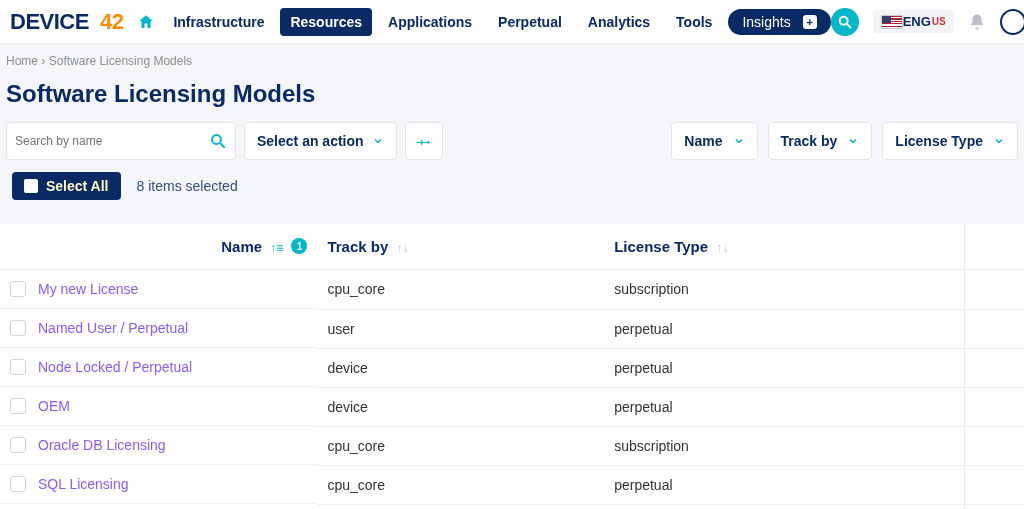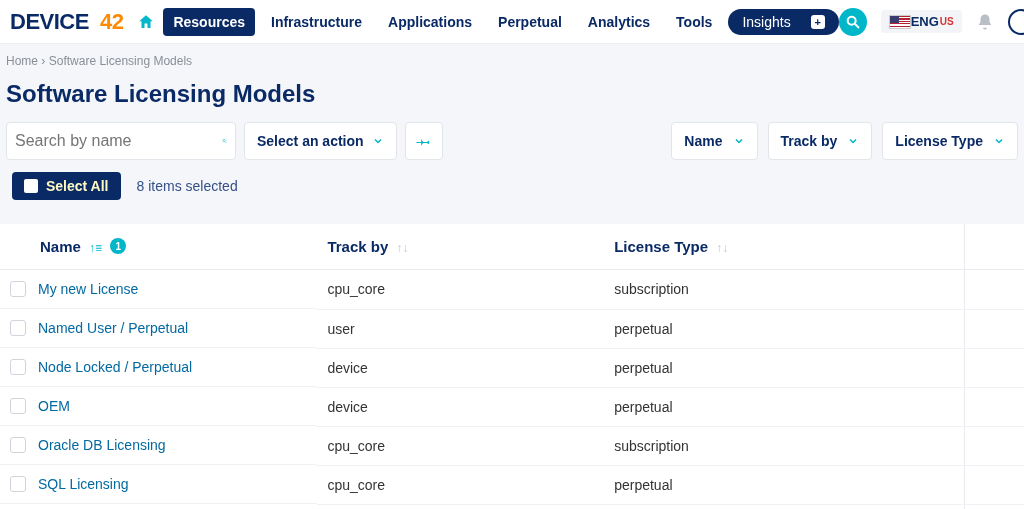--- a/index.html
+++ b/index.html
@@ -5,82 +5,82 @@
   * { box-sizing: border-box; margin: 0; padding: 0; }
   body { font-family: "Segoe UI", Arial, sans-serif; font-size: 14px; color: #222; background: #fff; width: 1024px; overflow-x: hidden; }
   
   .topnav { display: flex; align-items: center; height: 44px; padding: 0 10px; border-bottom: 1px solid #eee; }
   .logo { font-weight: 700; font-size: 22px; letter-spacing: -0.5px; color: #0a2a66; display: flex; align-items: center; }
   .logo .d42 { color: #ff8a00; font-weight: 700; margin-left: 11px; }
   .nav-items { display: flex; align-items: center; margin-left: 14px; gap: 6px; }
   .nav-item { font-weight: 700; color: #0a2a66; padding: 6px 10px; border-radius: 4px; cursor: pointer; }
   .nav-item.active { background: #0a2a66; color: #fff; }
   .home-ic { color: #0a2a66; margin-right: 2px; }
-  .insights { background: #0a2a66; color: #fff; border-radius: 18px; padding: 5px 14px; display: flex; align-items: center; gap: 20px; }
+  .insights { background: #0a2a66; color: #fff; border-radius: 18px; padding: 5px 14px; display: flex; align-items: center; gap: 12px; }
   .insights-plus { background: #fff; color: #0a2a66; border-radius: 3px; width: 14px; height: 14px; display: inline-flex; align-items: center; justify-content: center; font-size: 11px; font-weight: 700; }
   .topnav-right { margin-left: auto; display: flex; align-items: center; gap: 14px; }
   .search-circle { width: 28px; height: 28px; border-radius: 50%; background: #00b6c9; display: flex; align-items: center; justify-content: center; color: #fff; }
   .flag-lang { display: flex; align-items: center; background: #f2f4f7; padding: 4px 8px; border-radius: 4px; }
   .flag { width: 22px; height: 14px; background: linear-gradient(to bottom, #b22234 0 7%, #fff 7% 14%, #b22234 14% 21%, #fff 21% 28%, #b22234 28% 35%, #fff 35% 42%, #b22234 42% 50%, #fff 50% 57%, #b22234 57% 64%, #fff 64% 71%, #b22234 71% 78%, #fff 78% 85%, #b22234 85% 92%, #fff 92% 100%); position: relative; border: 1px solid #ccc; }
   .flag::before { content: ""; position: absolute; top: 0; left: 0; width: 9px; height: 7px; background: #3c3b6e; }
   .lang-code { font-weight: 700; color: #0a2a66; font-size: 13px; }
   .lang-reg { font-weight: 700; color: #d63333; font-size: 10px; margin-left: 1px; }
   .bell { color: #9aa0a6; }
   .avatar { width: 26px; height: 26px; border: 2px solid #0a2a66; border-radius: 50%; margin-right: -8px; }
   
   .subhead { background: #f4f6f9; padding: 10px 6px 14px; }
   .breadcrumb { font-size: 12px; color: #8a8f98; margin-bottom: 12px; }
   .breadcrumb a { color: #8a8f98; text-decoration: none; }
   .page-title { font-size: 24px; font-weight: 800; color: #0a2a66; margin-bottom: 14px; }
   .toolbar { display: flex; align-items: center; gap: 8px; }
   .searchbox { display: flex; align-items: center; background: #fff; border: 1px solid #e2e5ea; border-radius: 4px; width: 230px; height: 38px; padding: 0 8px; }
-  .searchbox input { border: none; outline: none; flex: 1; font-size: 16px; color: #c2410c; }
+  .searchbox input { border: none; outline: none; flex: 1; font-size: 12px; color: #c2410c; }
   .searchbox svg { color: #00b6c9; }
   .action-dd { background: #fff; border: 1px solid #e2e5ea; border-radius: 4px; height: 38px; display: flex; align-items: center; padding: 0 12px; gap: 8px; }
   .action-dd .lbl { font-weight: 700; color: #0a2a66; }
   .action-dd .chev { color: #00b6c9; }
   .pin-btn { background: #fff; border: 1px solid #e2e5ea; border-radius: 4px; height: 38px; width: 38px; display: flex; align-items: center; justify-content: center; color: #00b6c9; }
   .right-filters { margin-left: auto; display: flex; gap: 10px; }
   .filter-dd { background: #fff; border: 1px solid #e2e5ea; border-radius: 4px; height: 38px; display: flex; align-items: center; padding: 0 12px; gap: 10px; font-weight: 700; color: #0a2a66; }
   .filter-dd .chev { color: #00b6c9; }
   
   .selectbar { display: flex; align-items: center; gap: 16px; padding: 12px 6px 10px; background: #f4f6f9; }
   .select-all-btn { background: #0a2a66; color: #fef9c3; border-radius: 4px; padding: 6px 12px; display: flex; align-items: center; gap: 8px; font-weight: 700; }
   .select-all-btn .cb { width: 14px; height: 14px; background: #fff; border-radius: 2px; }
   .sel-count { color: #345087; font-weight: 500; }
   
   table { width: 100%; border-collapse: collapse; }
   thead th { text-align: left; font-weight: 700; color: #0a2a66; padding: 14px 10px; border-bottom: 1px solid #e8eaee; font-size: 15px; }
-  thead th.first { padding-left: 40px; position: relative; }
+  thead th.first { padding-left: 40px; position: relative; text-align: right; }
   .sort-ic { color: #00b6c9; font-size: 12px; margin-left: 4px; }
   .sort-muted { color: #c2c7cf; font-size: 12px; margin-left: 4px; }
   .badge { display: inline-flex; align-items: center; justify-content: center; width: 16px; height: 16px; background: #00b6c9; color: #fff; border-radius: 50%; font-size: 10px; font-weight: 700; margin-left: 4px; vertical-align: top; }
   tbody td { padding: 11px 10px; border-bottom: 1px solid #f0f1f4; color: #333; }
   tbody td.first { padding-left: 10px; display: flex; align-items: center; gap: 12px; }
   .row-cb { width: 16px; height: 16px; border: 1.5px solid #cfd4dc; border-radius: 3px; background: #fff; flex-shrink: 0; }
-  .link { color: #0369a1; text-decoration: none; }
+  .link { color: #8b5cf6; text-decoration: none; }
   .last-col-edge { width: 60px; border-left: 1px solid #e8eaee; }
   svg { display: block; }
 </style>
 </head>
 <body>
 
 <div class="topnav">
   <div class="logo">
     <span>DEVICE</span>
       <span class="d42">42</span>
   </div>
   <div class="nav-items">
     <span class="home-ic">
       <svg width="18" height="18" viewBox="0 0 24 24" fill="#00b6c9">
           <path d="M12 3l9 8h-3v9h-4v-6H10v6H6v-9H3z"></path>
         </svg>
     </span>
+    <span class="nav-item">Infrastructure</span>
     <span class="nav-item active">Resources</span>
-    <span class="nav-item">Infrastructure</span>
     <span class="nav-item">Applications</span>
     <span class="nav-item">Perpetual</span>
     <span class="nav-item">Analytics</span>
     <span class="nav-item">Tools</span>
     <span class="insights">
       <span>Insights</span>
       <span class="insights-plus">+</span>
     </span>
   </div>
   <div class="topnav-right">

